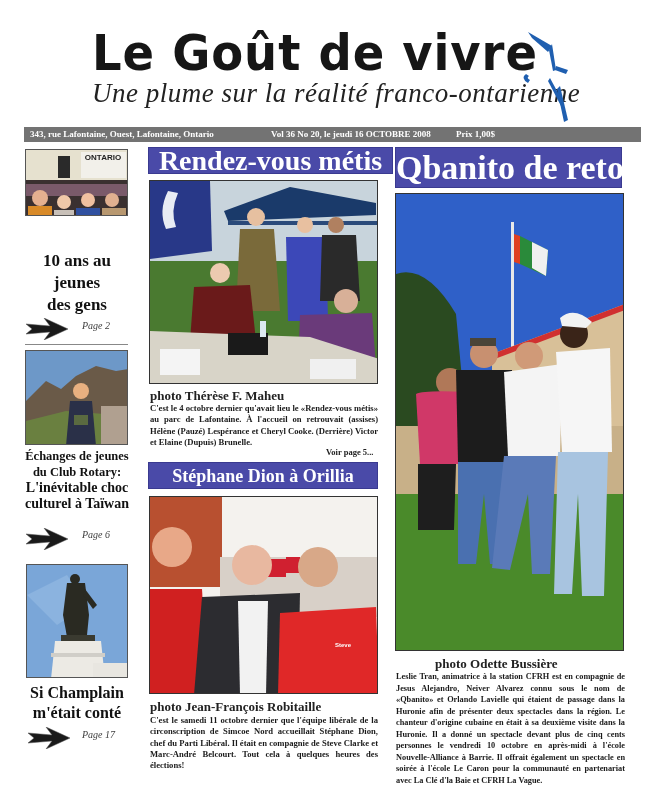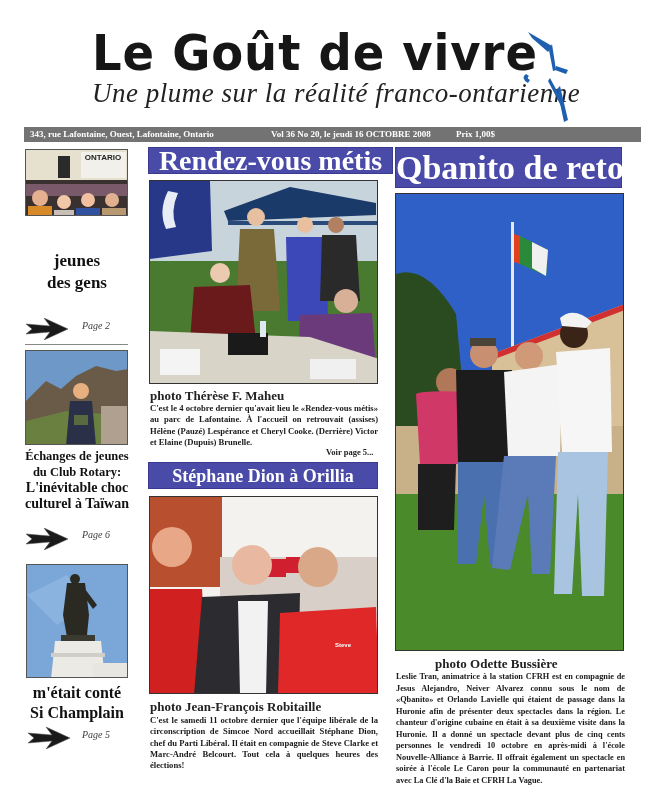--- a/index.html
+++ b/index.html
@@ -93,20 +93,21 @@
       <rect x="2" y="56" width="24" height="39" fill="#d88a28"></rect>
     <circle cx="38" cy="52" r="7" fill="#f0c8a8"></circle>
       <rect x="28" y="60" width="20" height="35" fill="#c8c0b8"></rect>
     <circle cx="62" cy="50" r="7" fill="#f0c0a0"></circle>
       <rect x="50" y="58" width="24" height="37" fill="#3050a0"></rect>
     <circle cx="86" cy="50" r="7" fill="#e0b090"></circle>
       <rect x="76" y="58" width="24" height="37" fill="#b89870"></rect>
   </svg>
 </div>
 <div class="teaser-title" style="left:22px; top:250px; width:110px; font-size:17px; line-height:22px;">
+  <div>10 ans au</div>
   <div>jeunes</div>
   <div>des gens</div>
 </div>
 <div class="teaser-arrow" style="left:26px; top:318px;">
   <svg width="42" height="22" viewBox="0 0 42 22">
       <path d="M0 6 L24 8 L18 0 L42 11 L18 22 L24 14 L0 16 L6 11 Z" fill="#1a1a1a" stroke="#555" stroke-width="0.5"></path>
     </svg>
 </div>
 <div class="teaser-page" style="left:82px; top:320px;">Page 2</div>
 <div class="hr-thin" style="left:25px; top:344px; width:103px;"></div>
@@ -142,29 +143,29 @@
     <circle cx="48" cy="14" r="5" fill="#2a2a22"></circle>
     <path d="M40 18 L58 18 L62 50 L60 70 L40 72 L36 50 Z" fill="#2a2a22"></path>
     <path d="M58 24 L70 40 L66 44 L56 30 Z" fill="#2a2a22"></path>
     <rect x="34" y="70" width="34" height="6" fill="#3a3a30"></rect>
     <path d="M28 76 L74 76 L78 114 L24 114 Z" fill="#eceae4"></path>
     <rect x="24" y="88" width="54" height="4" fill="#d0cec8"></rect>
     <rect x="66" y="98" width="36" height="16" fill="#e8e6e0"></rect>
   </svg>
 </div>
 <div class="teaser-title" style="left:22px; top:683px; width:110px; font-size:16px; line-height:20px;">
+  <div>Si Champlain</div>
   <div>m'était conté</div>
-  <div>Si Champlain</div>
 </div>
 <div class="teaser-arrow" style="left:28px; top:727px;">
   <svg width="42" height="22" viewBox="0 0 42 22">
       <path d="M0 6 L24 8 L18 0 L42 11 L18 22 L24 14 L0 16 L6 11 Z" fill="#1a1a1a" stroke="#555" stroke-width="0.5"></path>
     </svg>
 </div>
-<div class="teaser-page" style="left:82px; top:729px;">Page 5</div>
+<div class="teaser-page" style="left:82px; top:729px;">Page 17</div>
 
 <div class="headline" style="left:148px; top:147px; width:245px; height:27px; font-size:28px; line-height:26px;">Rendez-vous métis</div>
 <div class="photo-frame" style="left:149px; top:180px; width:229px; height:204px;">
   <svg width="229" height="204" viewBox="0 0 229 204">
     <rect width="229" height="204" fill="#c8d4dc"></rect>
     <rect y="80" width="229" height="124" fill="#4a7a30"></rect>
     <path d="M0 0 L60 0 L62 70 L0 78 Z" fill="#283888"></path>
     <path d="M18 10 Q8 30 16 48 L26 46 Q20 30 28 12 Z" fill="#e8ecf4"></path>
     <path d="M74 30 L140 6 L226 22 L226 34 L78 40 Z" fill="#1a3a6a"></path>
     <rect x="78" y="40" width="150" height="4" fill="#2a4a7a"></rect>

